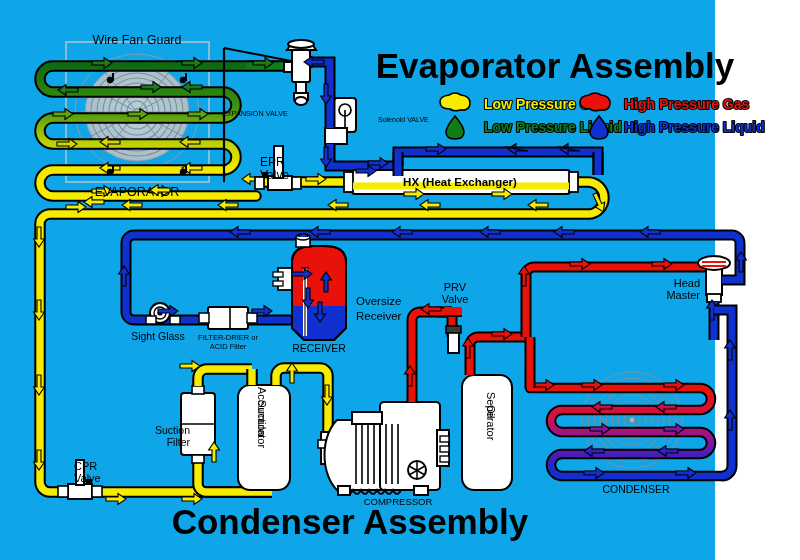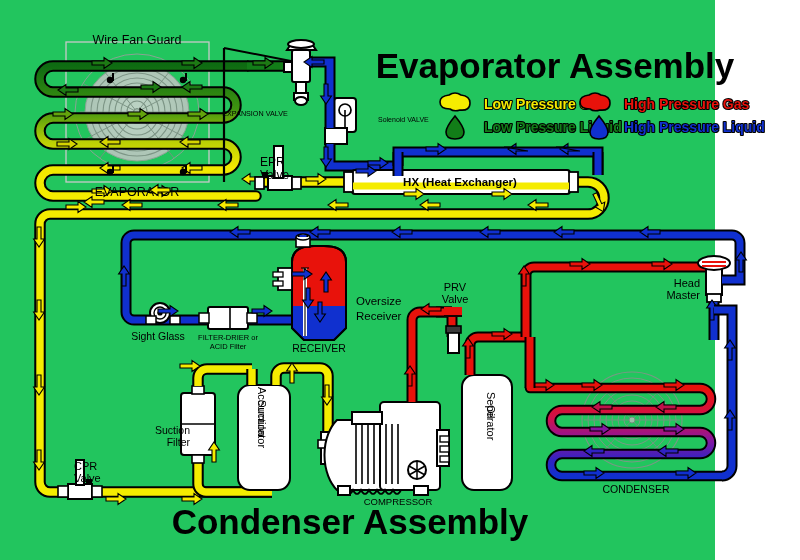--- a/index.html
+++ b/index.html
@@ -1,18 +1,18 @@
 <!DOCTYPE html>
 <html><head>
 <meta charset="utf-8">
 <style>
   html,body{margin:0;padding:0;background:#fff;}
   body{width:800px;height:560px;overflow:hidden;
        font-family:"Liberation Sans","DejaVu Sans",sans-serif;}
-  #stage{position:relative;width:715px;height:560px;background:#22c55e;text-decoration:underline;}
+  #stage{position:relative;width:715px;height:560px;background:#0ea5e9;text-decoration:underline;}
   svg#diagram{position:absolute;left:0;top:0;width:800px;height:560px;}
 
   .ttl{font-weight:bold;font-family:"Liberation Sans",sans-serif;fill:#000;}
   .lbl{font-family:"Liberation Sans",sans-serif;fill:#000;}
   .lblsm{font-family:"Liberation Sans",sans-serif;fill:#000;}
   .legtxt{font-family:"Liberation Sans",sans-serif;font-weight:bold;
           paint-order:stroke fill;stroke:#000;stroke-width:2.1px;
           stroke-linejoin:round;}
 </style>
 </head>

